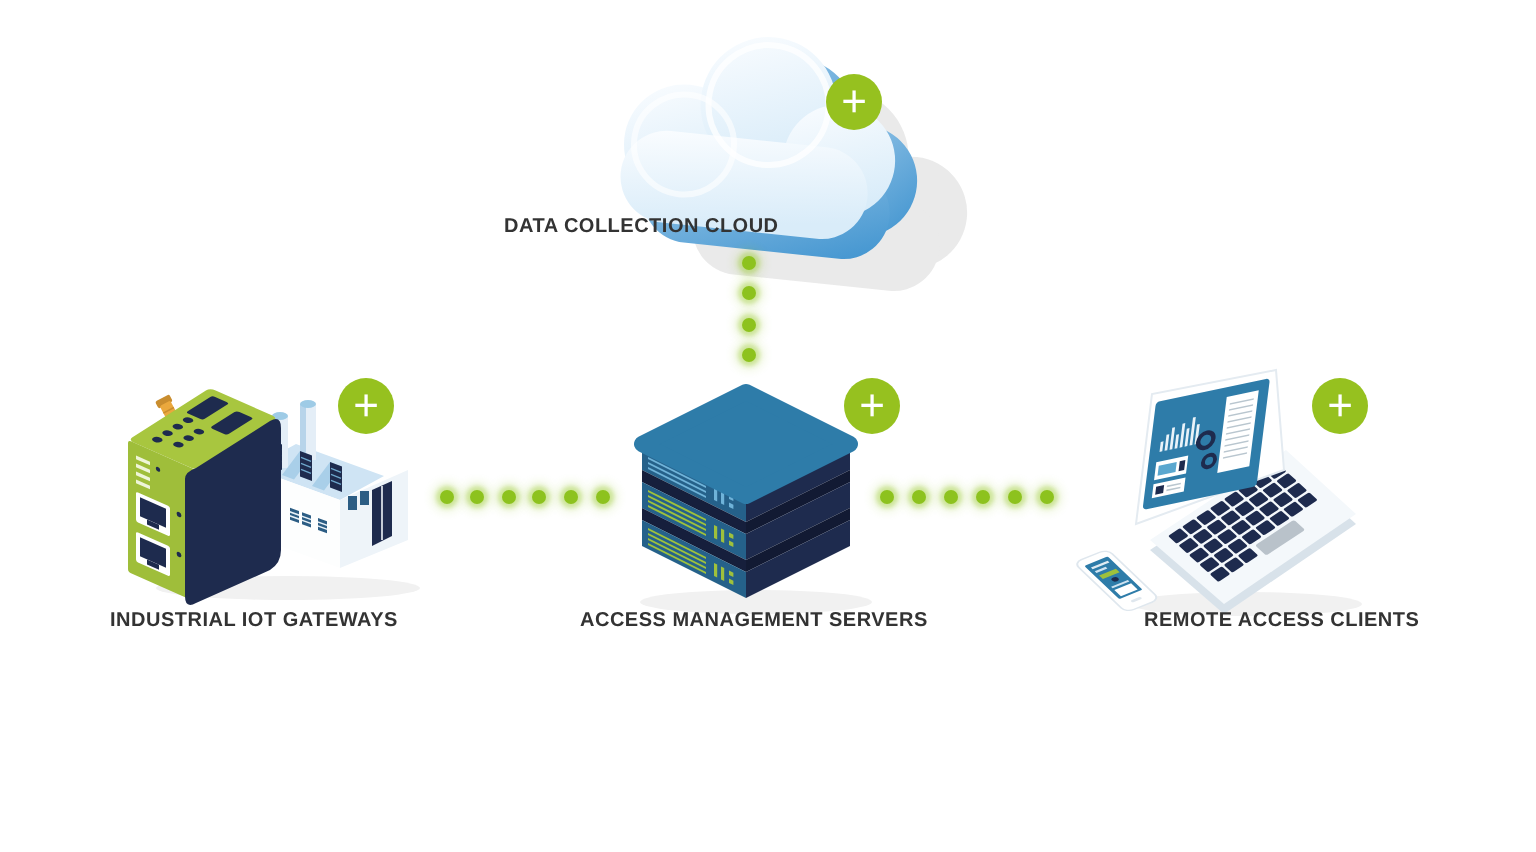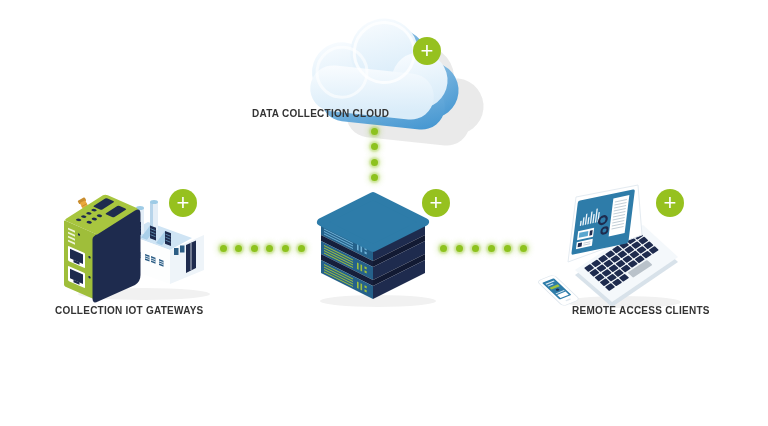--- a/index.html
+++ b/index.html
@@ -184,21 +184,21 @@
           <rect x="9.5" y="55.5" width="6" height="2.5" fill="#1e2b4e"></rect>
         </g>
         <circle cx="25.5" cy="26" r="1.2" fill="#1e2b4e"></circle>
         <circle cx="25.5" cy="46" r="1.2" fill="#1e2b4e"></circle>
       </g>
 
       <path d="M46,52 L83,28.5 Q88.5,25.5 88.5,32 L88.5,93 Q88.5,99.5 83,103 L46,119.5 Q40.5,122.5 40.5,116 L40.5,57.5 Q40.5,54 46,52 Z" fill="#1e2b4e"></path>
     </g>
   </svg>
   <button class="plus" style="left:169px;top:189px">+</button>
-  <div class="node-label" style="left:55px;top:305px">COLLECTION IOT GATEWAYS</div>
+  <div class="node-label" style="left:55px;top:305px">INDUSTRIAL IOT GATEWAYS</div>
 
   <svg style="left:308px;top:188px" width="128" height="122" viewBox="0 0 128 122">
     <ellipse cx="70" cy="113" rx="58" ry="6" fill="#f1f1f1"></ellipse>
 
     <g>
       <g transform="translate(13,34) skewY(26.57)">
         <rect width="52" height="13" fill="#25618a"></rect>
         <g stroke="#6fb3d9" stroke-width="1.1">
           <line x1="3" y1="3" x2="32" y2="3"></line>
             <line x1="3" y1="5.5" x2="32" y2="5.5"></line>
@@ -273,20 +273,21 @@
         </g>
       </g>
       <g transform="translate(65,98) skewY(-26.57)">
           <rect width="52" height="13" fill="#1e2b4e"></rect>
         </g>
     </g>
 
     <path d="M65,8 L117,34 L65,60 L13,34 Z" fill="#2e7ca9" stroke="#2e7ca9" stroke-width="8" stroke-linejoin="round"></path>
   </svg>
   <button class="plus" style="left:422px;top:189px">+</button>
+  <div class="node-label" style="left:290px;top:305px">ACCESS MANAGEMENT SERVERS</div>
 
   <svg style="left:538px;top:182px" width="145" height="135" viewBox="0 0 145 135">
     <ellipse cx="85" cy="120" rx="58" ry="6" fill="#f1f1f1"></ellipse>
 
     <g>
 
       <polygon points="37,93 105,48 140,80 74,125" fill="#d8e2ea"></polygon>
       <polygon points="37,88 105,43 140,75 74,120" fill="#f4f8fb"></polygon>
 
       <g transform="matrix(0.97,-0.64,0.745,0.68,46,86)">

